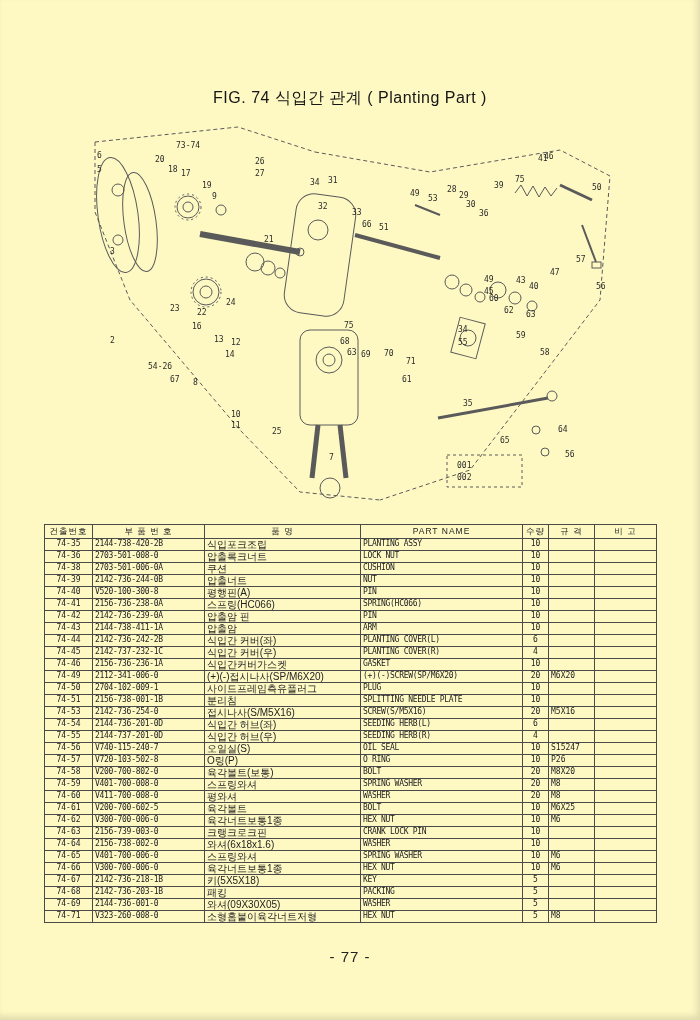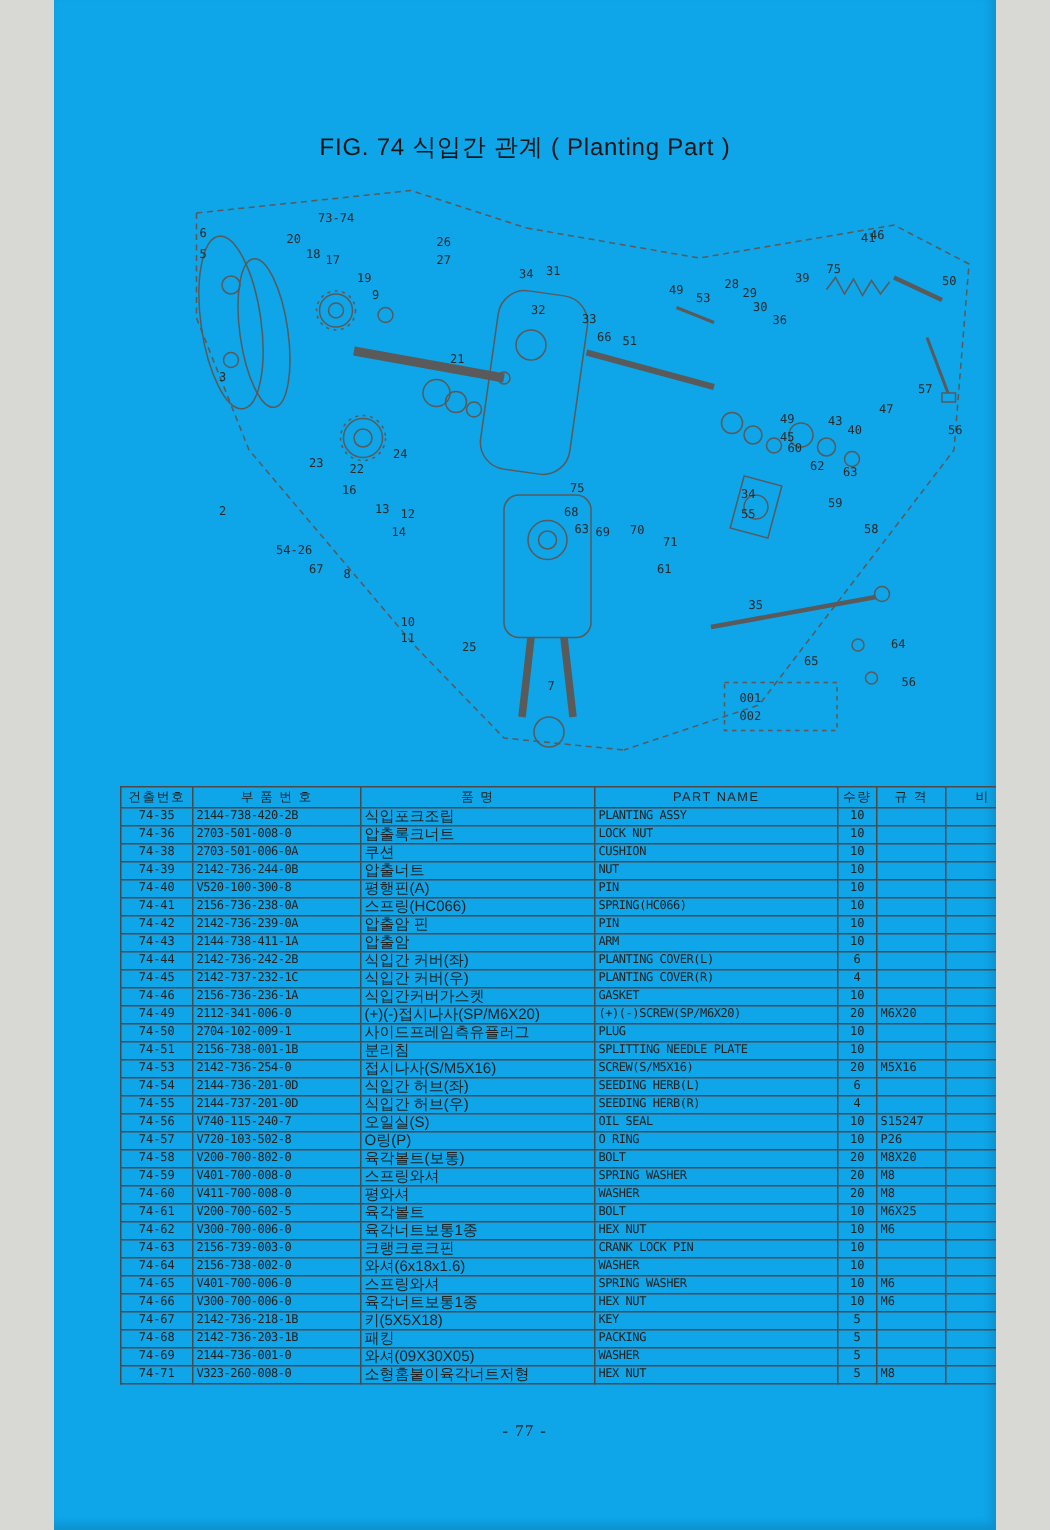--- a/index.html
+++ b/index.html
@@ -1,20 +1,20 @@
 <!DOCTYPE html>
 <html><head>
 <meta charset="utf-8">
 <style>
   html,body{margin:0;padding:0;background:#d8d8d4;}
   #page{
     position:relative;
-    width:628px;height:1020px;
+    width:700px;height:1020px;
     margin:0 auto;
-    background:#0ea5e9;
+    background:#fef9c3;
     font-family:"Liberation Sans", sans-serif;
     color:#1c1c1c;
     overflow:hidden;
     box-shadow:inset -3px -4px 6px rgba(0,0,0,0.12);
   }
   #figure-title{
     position:absolute;top:88px;left:0;width:100%;
     text-align:center;
     font-size:16px;
     letter-spacing:0.5px;
@@ -62,24 +62,23 @@
   td.col-item-no{text-align:center;font-family:"DejaVu Sans Mono", monospace;font-size:8px;}
   td.col-part-no{font-family:"DejaVu Sans Mono", monospace;font-size:8px;letter-spacing:-0.3px;}
   td.col-name-kr{font-size:10px;}
   td.col-part-name{font-family:"DejaVu Sans Mono", monospace;font-size:8px;letter-spacing:-0.3px;}
   td.col-qty{text-align:center;font-family:"DejaVu Sans Mono", monospace;font-size:8px;}
   td.col-spec{font-family:"DejaVu Sans Mono", monospace;font-size:8px;}
   td.col-note{font-family:"DejaVu Sans Mono", monospace;font-size:8px;}
   #page-number{
     position:absolute;top:948px;left:0;width:100%;
     text-align:center;
-    font-size:11px;
+    font-size:15px;
     letter-spacing:1px;
     color:#222;
-    font-family:Liberation Serif, serif;
   }
 </style>
 </head>
 <body>
 
 <div id="page">
 
   <div id="figure-title">FIG. 74 식입간 관계 ( Planting Part )</div>
 
   <div id="diagram">

